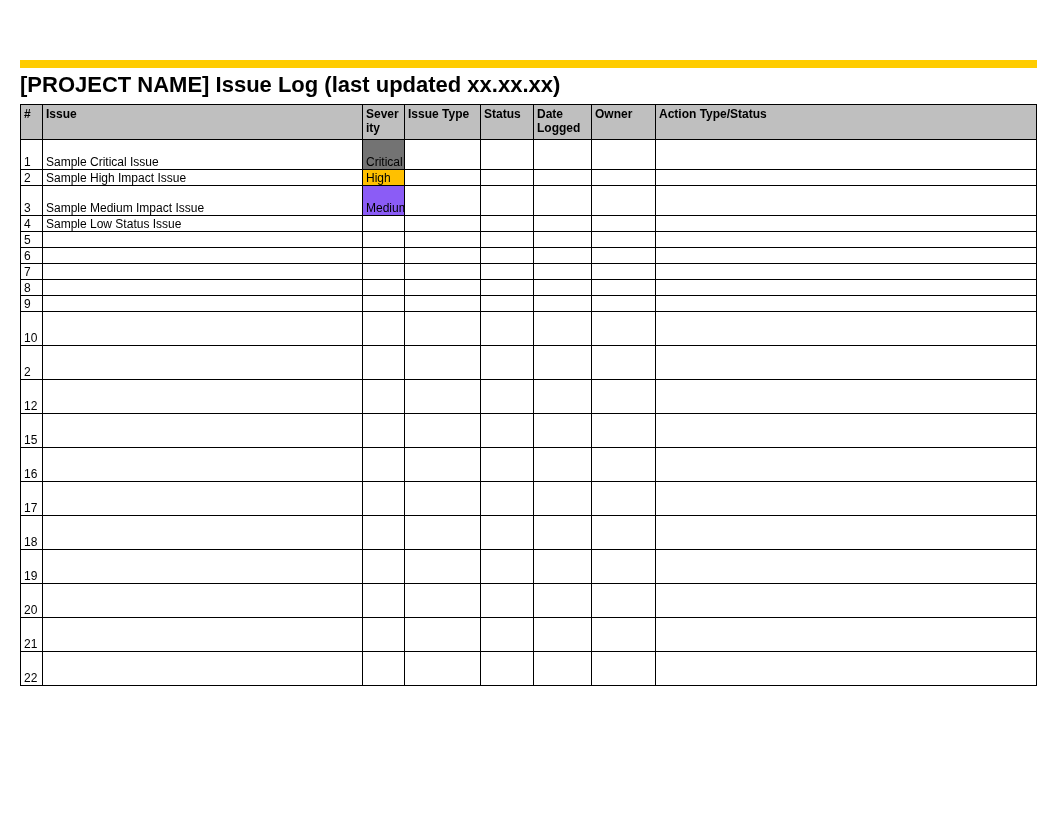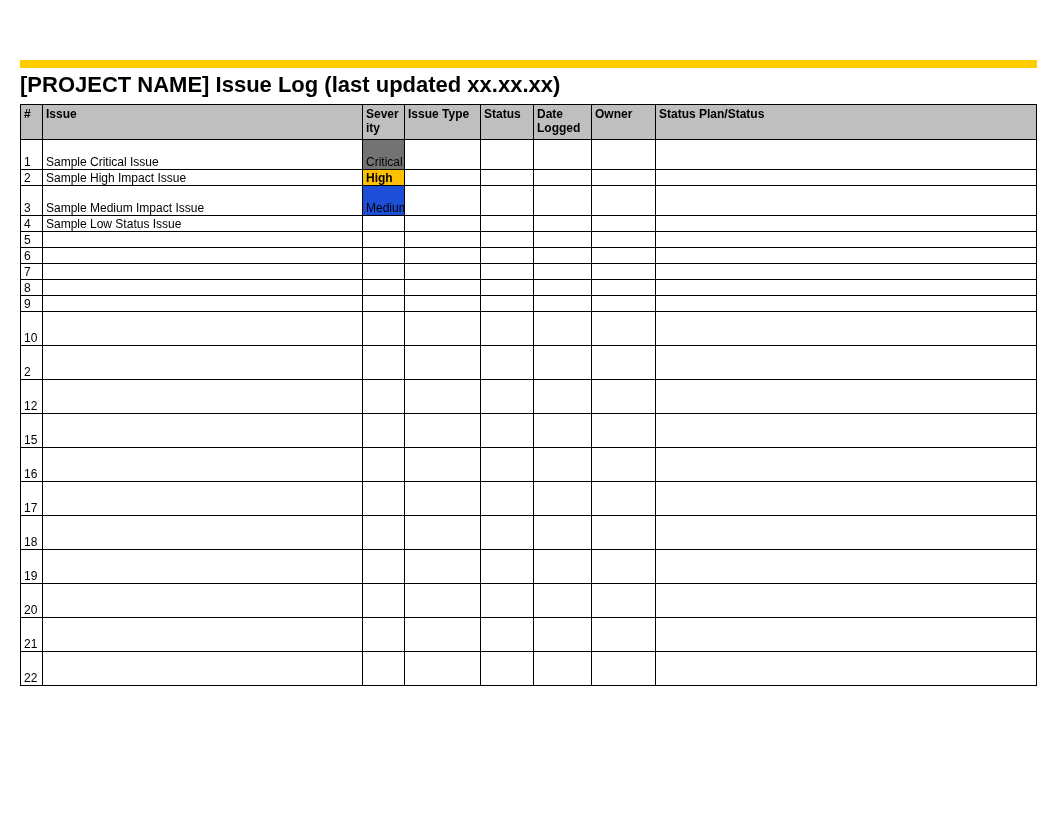--- a/index.html
+++ b/index.html
@@ -51,22 +51,22 @@
   col.c-sev   { width: 42px; }
   col.c-type  { width: 76px; }
   col.c-stat  { width: 53px; }
   col.c-date  { width: 58px; }
   col.c-owner { width: 64px; }
   col.c-plan  { width: auto; }
 
   td.num { text-align: right; padding-right: 3px; }
 
   .sev-critical { background:#737373; }
-  .sev-high     { background:#ffc000;font-weight:bold; }
-  .sev-medium   { background:#1d4ed8; }
+  .sev-high     { background:#ffc000; }
+  .sev-medium   { background:#8b5cf6; }
 
   tr.r-small td { height: 15px; }
   tr.r-med   td { height: 29px; }
   tr.r-big   td { height: 33px; }
 
   .dropdown-btn {
     position: relative;
   }
 </style>
 </head>
@@ -89,21 +89,21 @@
     </colgroup>
     <thead>
       <tr>
         <th>#</th>
         <th>Issue</th>
         <th>Severity</th>
         <th>Issue Type</th>
         <th>Status</th>
         <th>Date Logged</th>
         <th>Owner</th>
-        <th>Status Plan/Status</th>
+        <th>Action Type/Status</th>
       </tr>
     </thead>
     <tbody id="tbody">
         <tr class="r-med">
           <td class="num">1</td>
           <td>Sample Critical Issue</td>
           <td class="sev-critical">Critical</td>
           <td></td>
           <td></td>
           <td></td>

